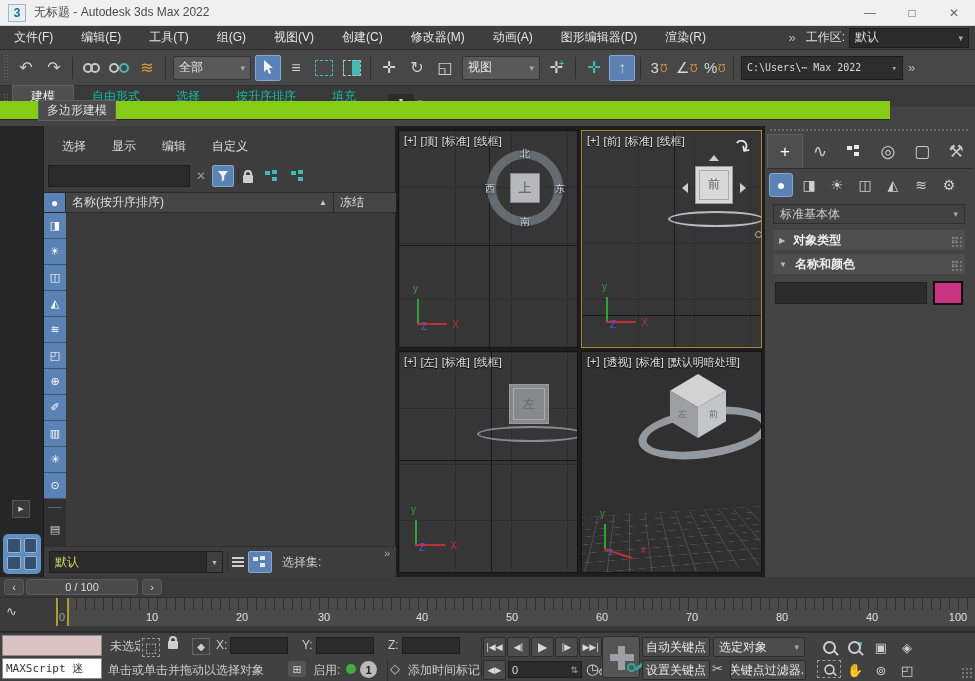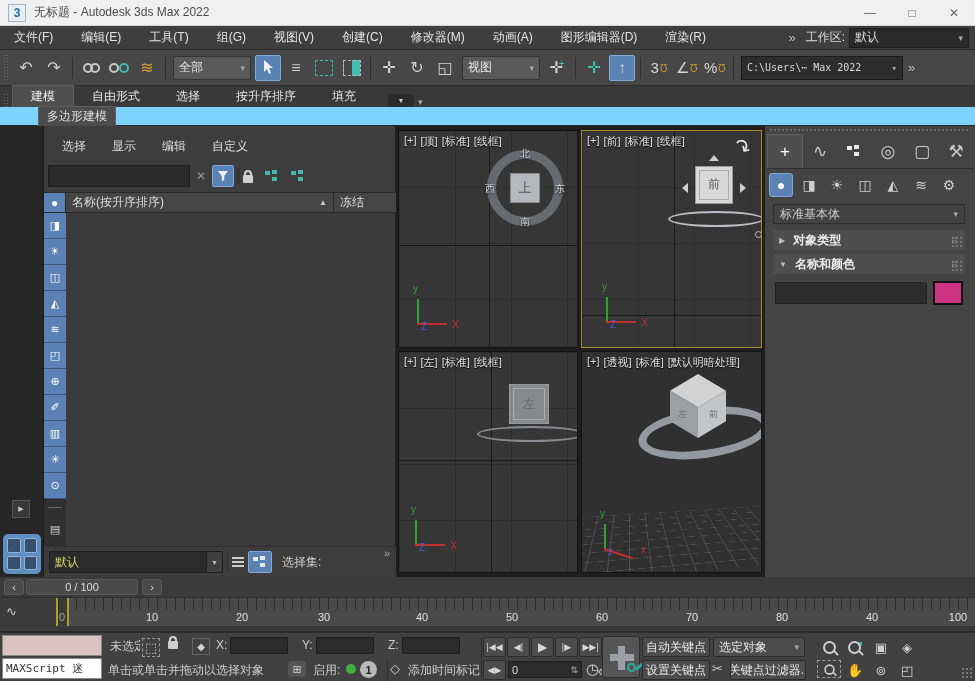--- a/index.html
+++ b/index.html
@@ -30,23 +30,23 @@
   .icon-link::before{left:0;}.icon-link::after{left:7px;}
   .icon-unlink::after{left:10px;border-color:#3fbdb2;}
   .icon-unlink{width:21px;}
   .gold{color:#d89a3a;}
   .mag{display:inline-block;transform:rotate(180deg);color:#d89a3a;font-size:10px;margin-left:1px;}
   .dashedbox{width:16px;height:14px;border:1px dashed #3fbdb2;display:inline-block;}
   .teal{color:#3fbdb2;}
   .snapmain{font-size:15px;color:#d8d8d8;}
   
   .ribbon{position:absolute;left:0;top:86px;width:975px;height:21px;background:#393939;display:flex;align-items:flex-end;box-sizing:border-box;}
-  .rtab{padding:2px 18px;color:#e5e5e5;font-size:12px;}
+  .rtab{padding:2px 18px;color:#14b8a6;font-size:12px;}
   .rtab.active{background:#4f4f4f;color:#eee;border:1px solid #5f5f5f;border-bottom:none;}
-  .ribbon2{position:absolute;left:0;top:107px;width:975px;height:19px;background:#7dd3fc;border-bottom:1px solid #2a2a2a;box-sizing:border-box;display:flex;align-items:center;}
+  .ribbon2{position:absolute;left:0;top:101px;width:890px;height:19px;background:#84cc16;border-bottom:1px solid #2a2a2a;box-sizing:border-box;display:flex;align-items:center;}
   .rtab2{margin-left:38px;padding:1px 8px;background:#4c4c4c;border:1px solid #5f5f5f;color:#ddd;font-size:12px;}
   .rdd{width:26px;height:13px;background:#2b2b2b;border-radius:3px;display:flex;align-items:center;justify-content:center;color:#d0d0d0;font-size:7px;margin-left:14px;}
   
   .main{position:absolute;left:0;top:126px;width:975px;height:451px;background:#333;}
   .leftstrip{position:absolute;left:0;top:0;width:44px;height:451px;background:#262626;border-right:1px solid #1c1c1c;box-sizing:border-box;}
   .stripbtn{position:absolute;left:12px;top:374px;width:16px;height:16px;background:#393939;border:1px solid #555;color:#ccc;font-size:7px;display:flex;align-items:center;justify-content:center;}
   .layouticon{position:absolute;left:3px;top:408px;width:38px;height:40px;background:#5f8fc0;border-radius:5px;padding:4px;box-sizing:border-box;display:grid;grid-template-columns:1fr 1fr;gap:3px;}
   .layouticon div{background:#36506e;border:1px solid #8fb4d8;border-radius:2px;}
   
   .explorer{position:absolute;left:44px;top:0;width:352px;height:451px;background:#3d3d3d;border-right:1px solid #222;box-sizing:border-box;}

